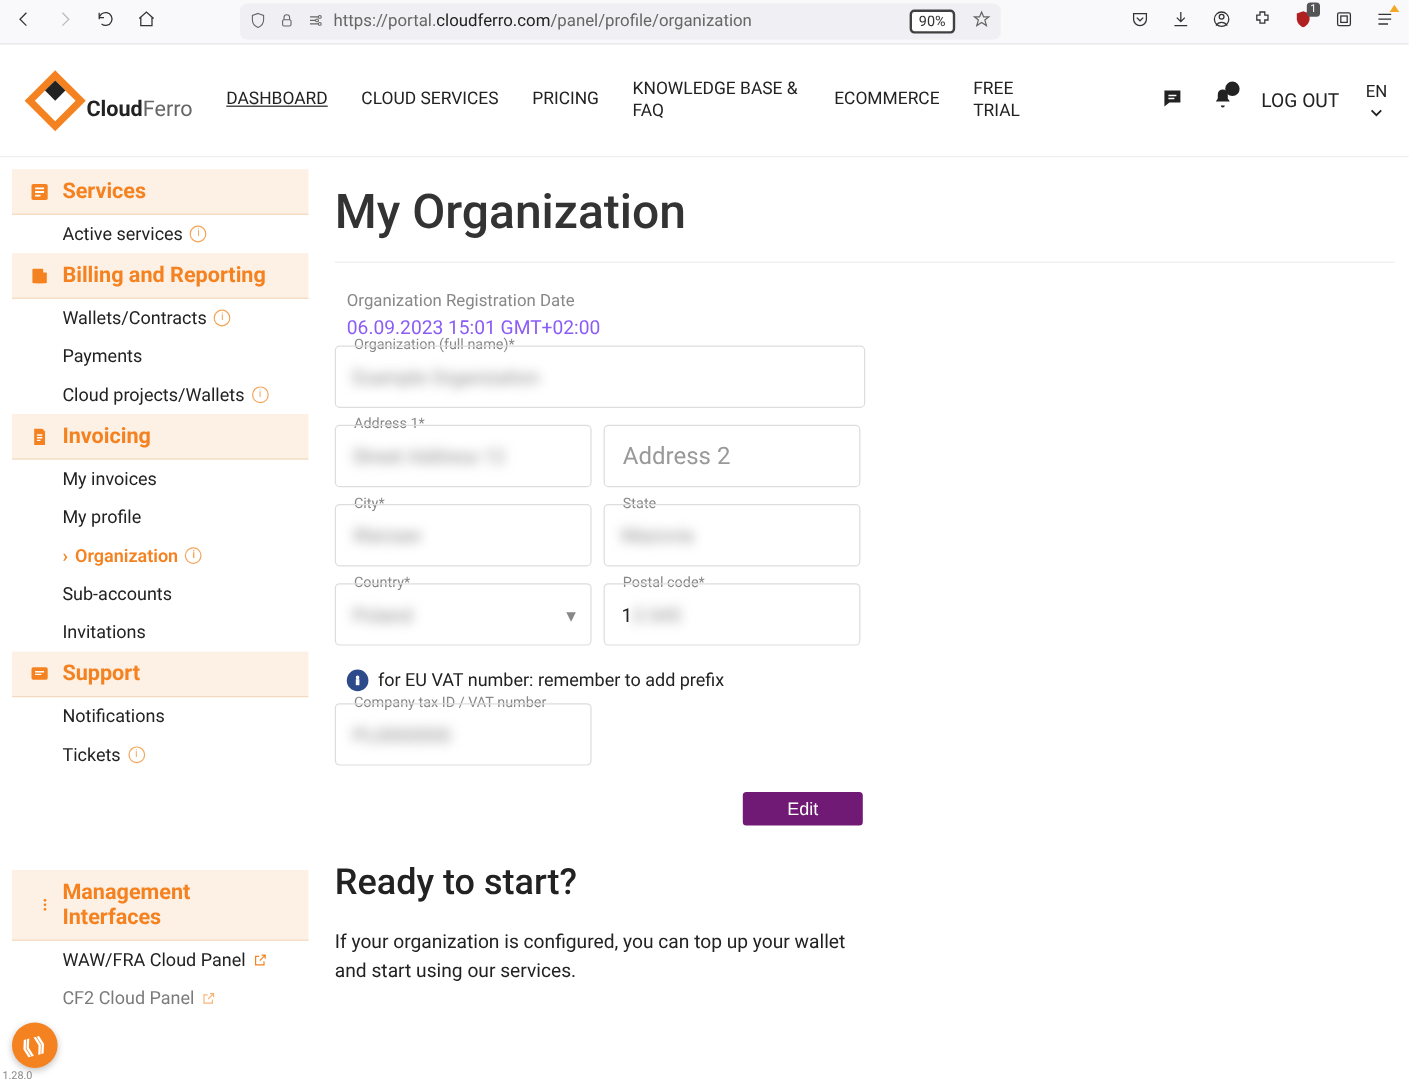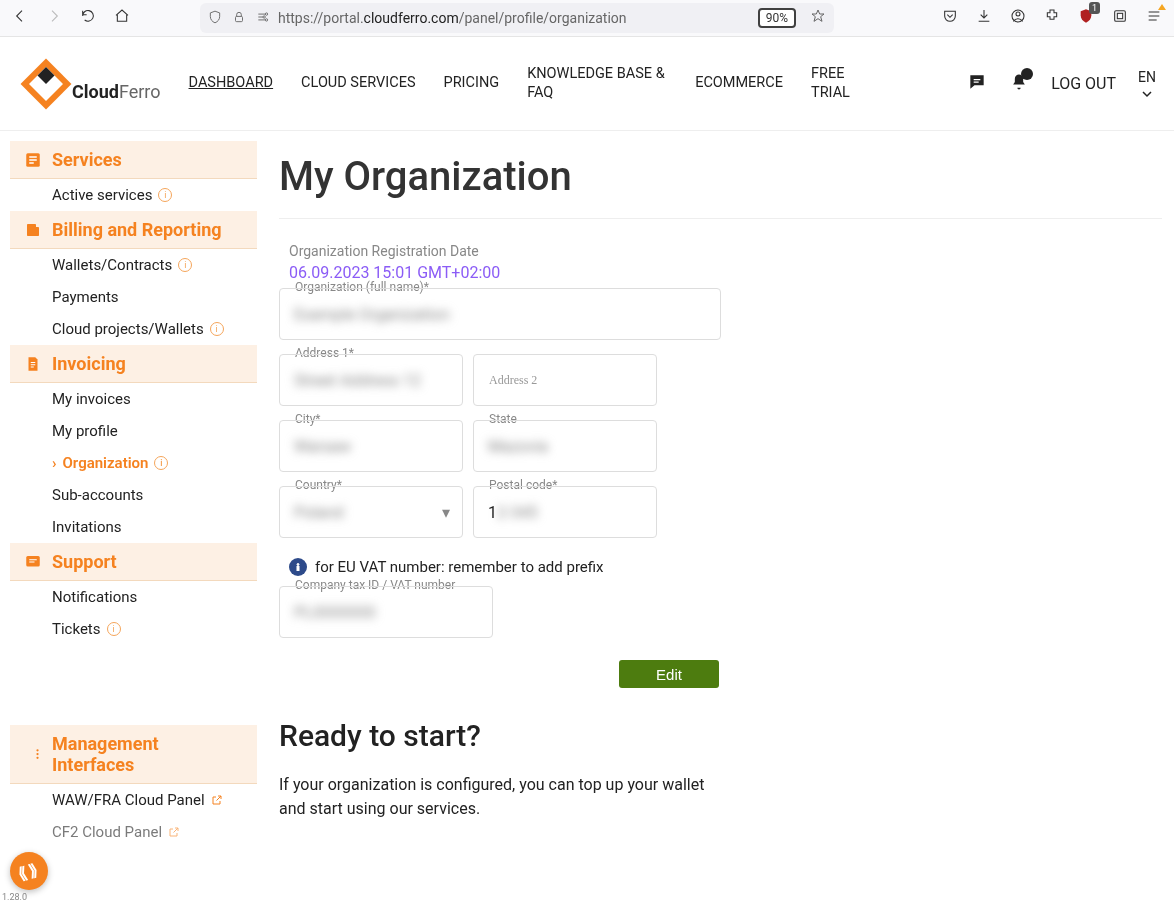--- a/index.html
+++ b/index.html
@@ -104,50 +104,50 @@
 
   
   .main { flex: 1; padding: 22px 12px 0 22px; }
   .page-title { font-size: 40px; font-weight: 500; color: #333; margin-bottom: 18px; }
   .hr { border: none; border-top: 1px solid #eee; margin-bottom: 24px; }
   .reg-label { color: #888; font-size: 14px; margin-left: 10px; margin-bottom: 4px; }
   .reg-value { color: #8b5cf6; font-size: 16px; margin-left: 10px; margin-bottom: 6px; }
 
   .form-col { width: 442px; margin-left: 0; }
   .field-wrap { position: relative; margin-bottom: 14px; }
-  .field-wrap.half { width: 184px; display: inline-block; vertical-align: top; }
+  .field-wrap.half { width: 214px; display: inline-block; vertical-align: top; }
   .field-wrap.half + .field-wrap.half { margin-left: 10px; }
   .field-wrap .label {
     position: absolute; top: -8px; left: 12px;
     background: #fff; padding: 0 4px;
     font-size: 12px; color: #888;
   }
   .field-wrap .placeholder-label {
     position: absolute; left: 16px; top: 50%; transform: translateY(-50%);
-    color: #999; font-size: 12px; pointer-events: none; font-family: Liberation Serif, serif;
+    color: #999; font-size: 20px; pointer-events: none;
   }
   .field-wrap .input {
     width: 100%; height: 52px;
     border: 1px solid #ddd; border-radius: 4px;
     padding: 0 14px; font-size: 16px;
     display: flex; align-items: center;
     position: relative;
   }
   .field-wrap .input .blur {
     filter: blur(5px); color: #888;
   }
   .field-wrap .input .caret { position:absolute; right:12px; color:#888; }
 
   .info-line { display:flex; align-items:center; gap:8px; margin: 6px 0 10px 10px; font-size:15px; }
   .info-line .circ { width:18px; height:18px; border-radius:50%; background:#2d4a8a; display:inline-flex; align-items:center; justify-content:center; }
   .info-line .circ svg { fill: #fff; stroke: #fff; }
 
   .edit-btn {
     display:block; width:100px; height:28px;
-    background:#4d7c0f; color:#fff; border:none; border-radius:3px;
+    background:#701a75; color:#fff; border:none; border-radius:3px;
     font-size:15px; margin-left: 340px; margin-top: 8px;
     cursor: pointer;
   }
 
   .ready-title { font-size: 30px; font-weight: 500; margin: 30px 0 20px 0; }
   .ready-text { font-size: 16px; line-height: 1.5; max-width: 440px; }
 
   .version-tag { position: fixed; left: 2px; bottom: 2px; font-size: 9px; color: #888; }
   .chat-bubble {
     position: fixed; left: 10px; bottom: 14px;

